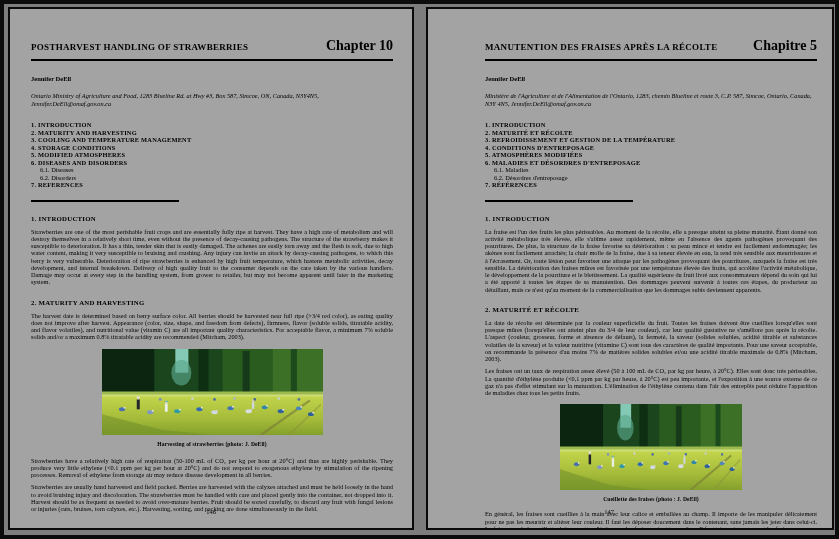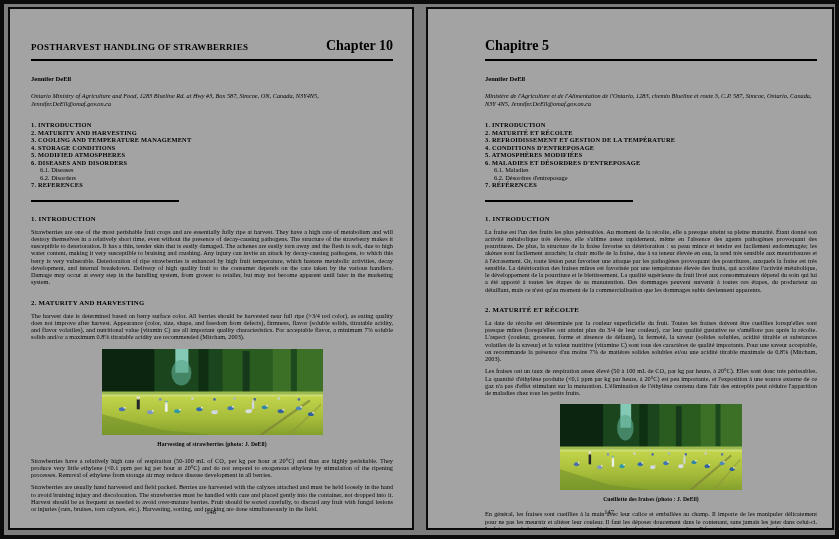--- a/index.html
+++ b/index.html
@@ -167,20 +167,21 @@
       </div>
       <div class="para" style="margin-top:10px">Strawberries have a relatively high rate of respiration (50-100 mL of CO₂ per kg per hour at 20°C) and thus are highly perishable. They produce very little ethylene (&lt;0.1 ppm per kg per hour at 20°C) and do not respond to exogenous ethylene by stimulation of the ripening processes.  Removal of ethylene from storage air may reduce disease development in all berries.</div>
       <div class="para para--tight">Strawberries are usually hand harvested and field packed. Berries are harvested with the calyxes attached and must be held loosely in the hand to avoid bruising injury and discoloration.  The strawberries must be handled with care and placed gently into the container, not dropped into it.  Harvest should be as frequent as needed to avoid over-mature berries.  Fruit should be sorted carefully, to discard any fruit with fungal lesions or injuries (cuts, bruises, torn calyxes, etc.).  Harvesting, sorting, and packing are done simultaneously in the field.</div>
       <div class="page-number">146</div>
     </div>
   </div>
 
   <div class="page page--right">
     <div class="page__inner">
       <div class="doc-header">
+        <span class="doc-title">MANUTENTION DES FRAISES APRÈS LA RÉCOLTE</span>
         <span class="doc-chapter">Chapitre 5</span>
       </div>
       <hr class="header-rule">
       <div class="author">Jennifer DeEll</div>
       <div class="affiliation">Ministère de l'Agriculture et de l'Alimentation de l'Ontario, 1283, chemin Blueline et route 3, C.P. 587, Simcoe, Ontario, Canada, N3Y 4N5, Jennifer.DeEll@omaf.gov.on.ca</div>
       <div class="toc">
           <div class="toc-item">1. INTRODUCTION</div>
           <div class="toc-item">2. MATURITÉ ET RÉCOLTE</div>
           <div class="toc-item">3. REFROIDISSEMENT ET GESTION DE LA TEMPÉRATURE</div>
           <div class="toc-item">4. CONDITIONS D'ENTREPOSAGE</div>

